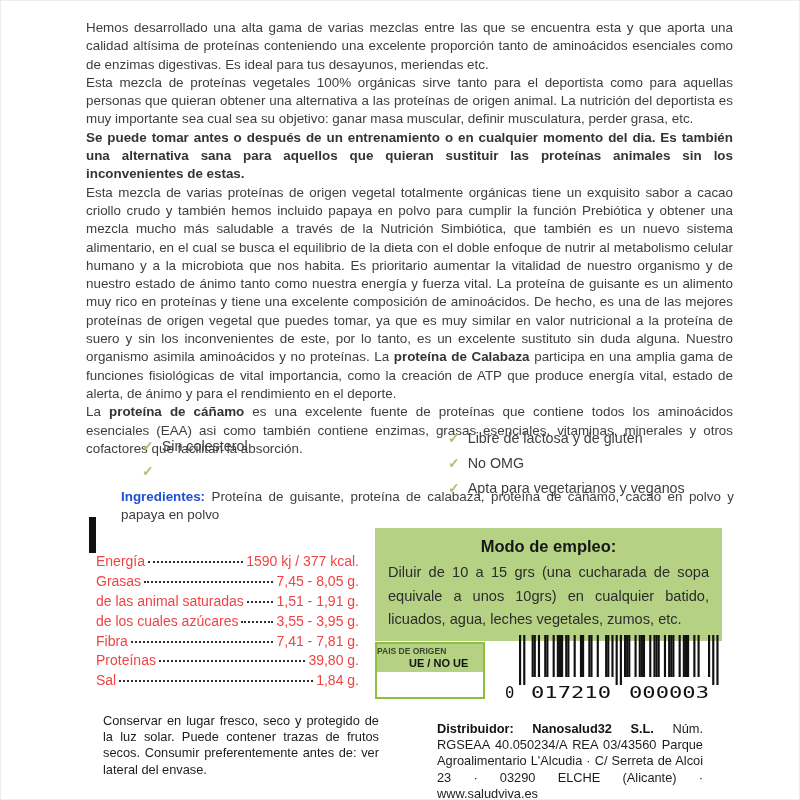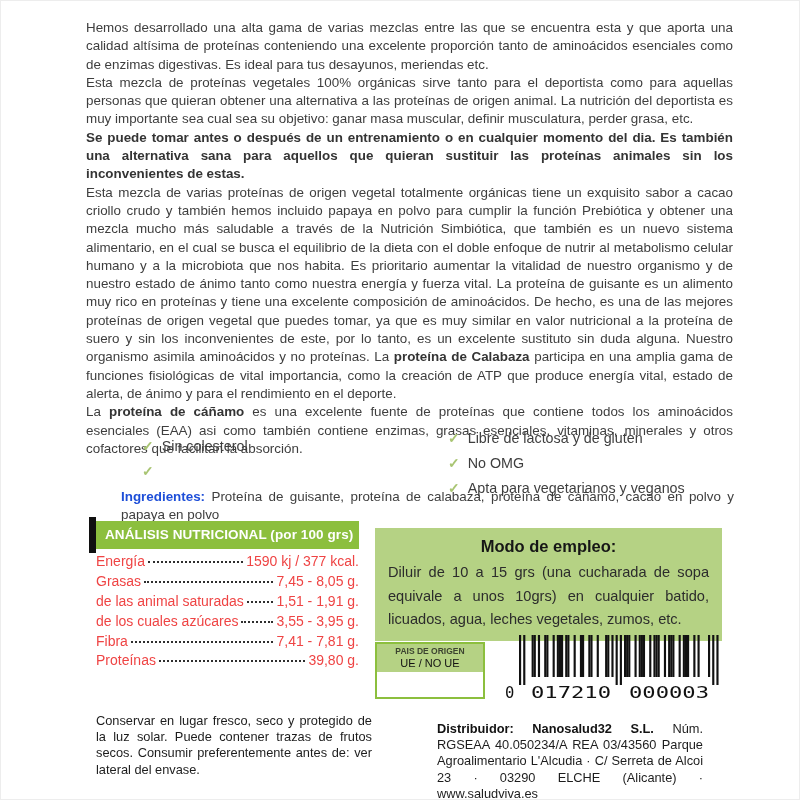--- a/index.html
+++ b/index.html
@@ -35,30 +35,30 @@
     transform:translateY(-3px);}
   .nvalue{white-space:nowrap;}
   
   .usage-box{position:absolute;left:374px;top:527px;width:347px;height:113px;box-sizing:border-box;
     background:var(--green-light,#b5d284);padding:9px 13px 8px;}
   .usage-title{text-align:center;font-weight:700;font-size:16.5px;color:#161616;margin:0 0 5px;}
   .usage-body{margin:0;font-size:14.6px;line-height:23.5px;text-align:justify;color:#2c2c2c;}
   
   .origin-box{position:absolute;left:374px;top:641px;width:110px;height:57px;box-sizing:border-box;
     border:2px solid var(--green,#8cbf3e);background:#fff;}
-  .origin-head{background:var(--green-light,#b5d284);height:28px;text-align:center;padding-top:2px;box-sizing:border-box;}
+  .origin-head{background:var(--green-light,#b5d284);height:28px;padding-top:2px;box-sizing:border-box;}
   .origin-label{display:block;font-size:8.5px;font-weight:700;color:#3c4430;line-height:11px;}
-  .origin-value{display:block;font-size:11px;font-weight:400;color:#121212;line-height:12px;}
+  .origin-value{display:block;font-size:11px;font-weight:700;color:#121212;line-height:12px;margin-left:32px;}
   .origin-blank{height:25px;background:#fff;}
   
   .barcode{position:absolute;left:504px;top:634px;width:216px;height:64px;}
   .barcode svg{display:block;}
   .bc-digit{font-family:"DejaVu Sans Mono",monospace;font-size:15.5px;fill:#111;}
   
-  .storage{position:absolute;left:95px;top:712px;width:276px;margin:0;
+  .storage{position:absolute;left:102px;top:712px;width:276px;margin:0;
     font-size:12.8px;line-height:16.2px;text-align:justify;color:#1d1d1d;}
   .distributor{position:absolute;left:428px;top:712px;width:266px;margin:8px;
     font-size:12.8px;line-height:16.2px;text-align:justify;color:#1d1d1d;}
   .distributor b{color:#121212;}
 </style>
 </head>
 <body>
 
 <div class="page">
 
@@ -91,21 +91,20 @@
     </div>
     <div class="check-item">
       <span class="check">✓</span>
       <span>Apta para vegetarianos y veganos</span>
     </div>
   </div>
 
   <p class="ingredients"><b>Ingredientes: </b><span>Proteína de guisante, proteína de calabaza, proteína de cáñamo, cacao en polvo y papaya en polvo</span></p>
 
   <div class="nut-strip"></div>
-  <div class="nut-header">ANÁLISIS NUTRICIONAL (por 100 grs)</div>
 
   <div class="nut-rows">
     <div class="nrow">
       <span class="nlabel">Energía</span>
       <span class="leader"></span>
       <span class="nvalue">1590 kj / 377 kcal.</span>
     </div>
     <div class="nrow">
       <span class="nlabel">Grasas</span>
       <span class="leader"></span>
@@ -123,20 +122,25 @@
     </div>
     <div class="nrow">
       <span class="nlabel">Fibra</span>
       <span class="leader"></span>
       <span class="nvalue">7,41 - 7,81 g.</span>
     </div>
     <div class="nrow">
       <span class="nlabel">Proteínas</span>
       <span class="leader"></span>
       <span class="nvalue">39,80 g.</span>
+    </div>
+    <div class="nrow">
+      <span class="nlabel">Sal</span>
+      <span class="leader"></span>
+      <span class="nvalue">1,84 g.</span>
     </div>
   </div>
 
   <div class="usage-box">
     <p class="usage-title">Modo de empleo:</p>
     <p class="usage-body">Diluir de 10 a 15 grs (una cucharada de sopa equivale a unos 10grs) en cualquier batido, licuados, agua, leches vegetales, zumos, etc.</p>
   </div>
 
   <div class="origin-box">
     <div class="origin-head">

